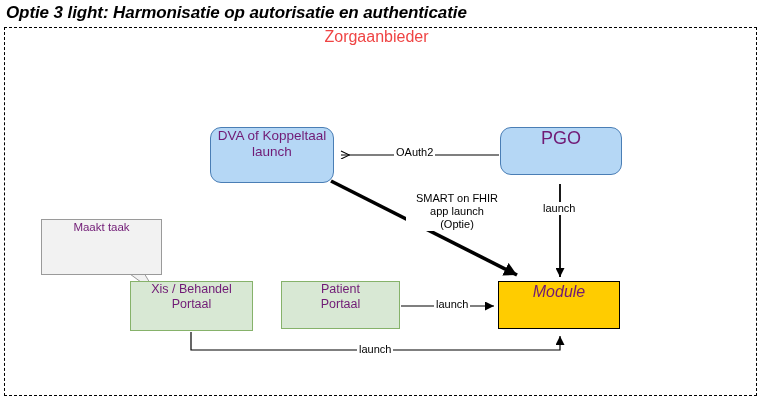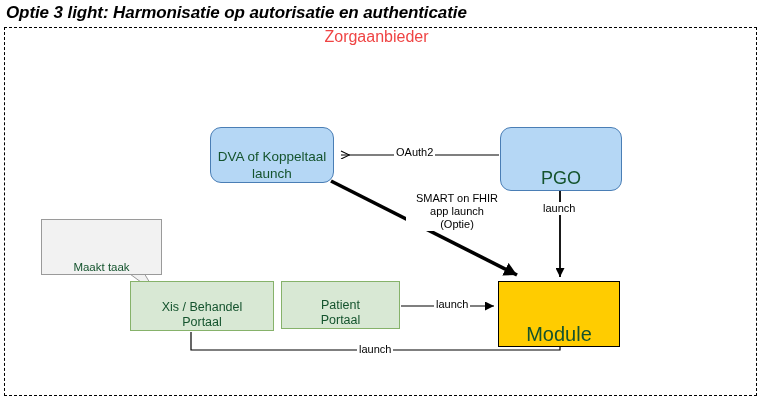--- a/index.html
+++ b/index.html
@@ -49,48 +49,48 @@
     top: 28px;
     width: 753px;
     text-align: center;
     font-size: 16px;
     color: #ef4444;
   }
   .node {
     position: absolute;
     box-sizing: border-box;
     display: flex;
-    align-items: flex-end;
+    align-items: flex-start;
     justify-content: center;
     text-align: center;
     line-height: 1.22;
-    color: #14532d;
+    color: #701a75;
   }
   .node-blue {
     background: #b5d7f5;
     border: 1.4px solid #4a7eb5;
     border-radius: 11px;
   }
   .node-green {
     background: #d8e8d4;
     border: 1.2px solid #86b26a;
   }
   .node-yellow {
     background: #ffcc00;
     border: 1.6px solid #000000;
   }
   .node-callout {
     background: #f2f2f2;
     border: 1px solid #9a9a9a;
   }
   #node-dva   { left: 210px; top: 127px; width: 124px; height: 56px; font-size: 13.5px; }
-  #node-pgo   { left: 500px; top: 127px; width: 122px; height: 64px; font-size: 18px; }
-  #node-xis   { left: 130px; top: 281px; width: 144px; height: 50px; font-size: 12.5px; }
+  #node-pgo   { left: 500px; top: 127px; width: 122px; height: 48px; font-size: 18px; }
+  #node-xis   { left: 130px; top: 281px; width: 123px; height: 50px; font-size: 12.5px; }
   #node-pat   { left: 281px; top: 281px; width: 119px; height: 48px; font-size: 12.5px; }
-  #node-mod   { left: 498px; top: 281px; width: 122px; height: 66px; font-size: 20px; }
+  #node-mod   { left: 498px; top: 281px; width: 122px; height: 48px; font-size: 16px; font-style: italic; }
   #node-callout { left: 41px; top: 219px; width: 121px; height: 56px; font-size: 11.5px; }
   .edge-label {
     position: absolute;
     background: #ffffff;
     color: #000000;
     font-size: 11px;
     line-height: 1.18;
     text-align: left;
     white-space: nowrap;
     padding: 0 2px;

